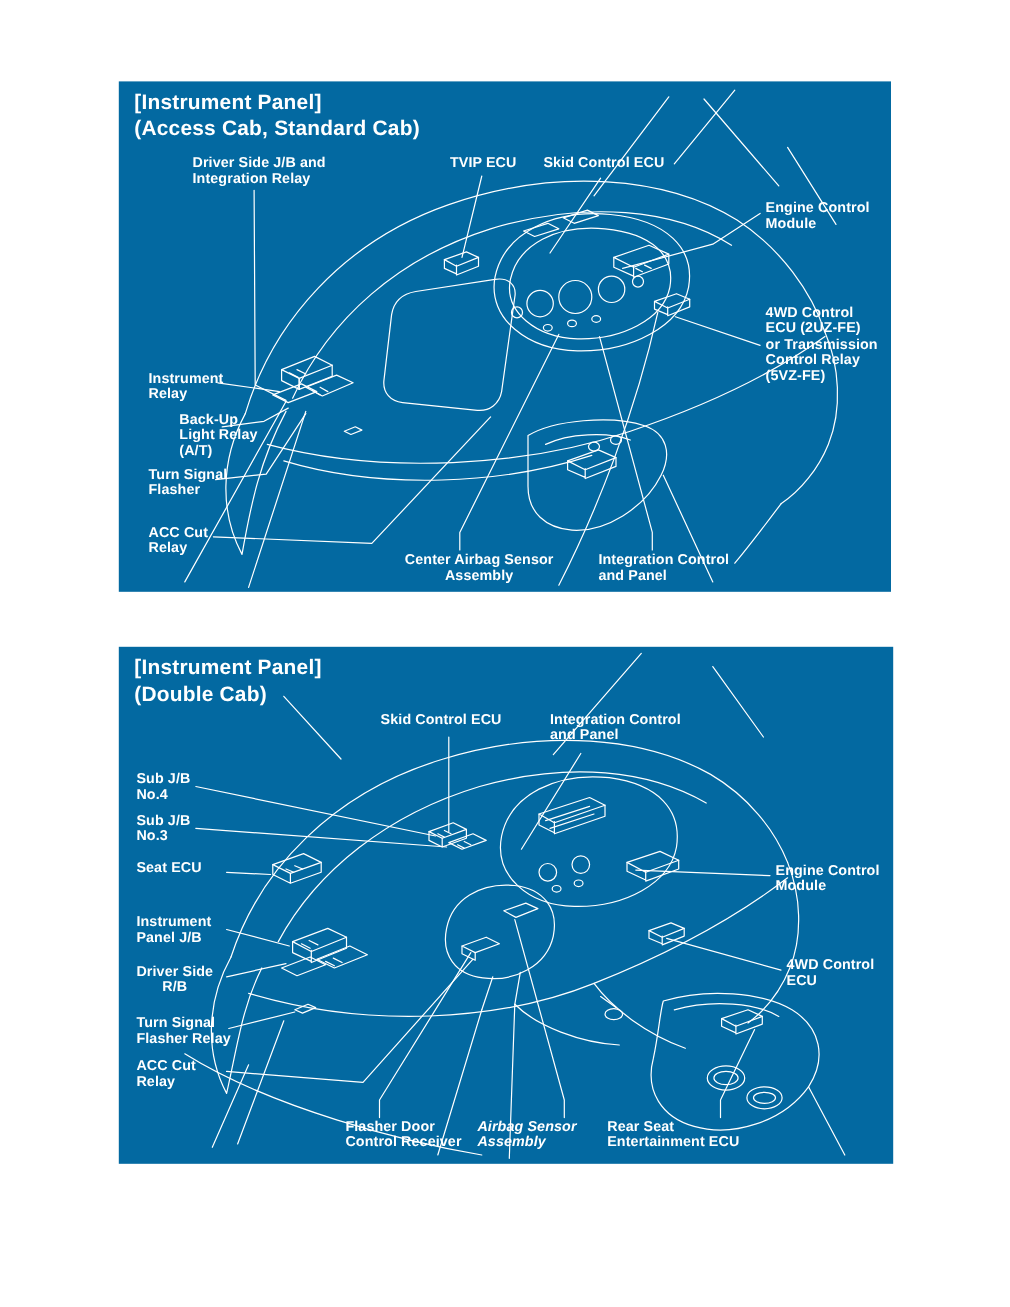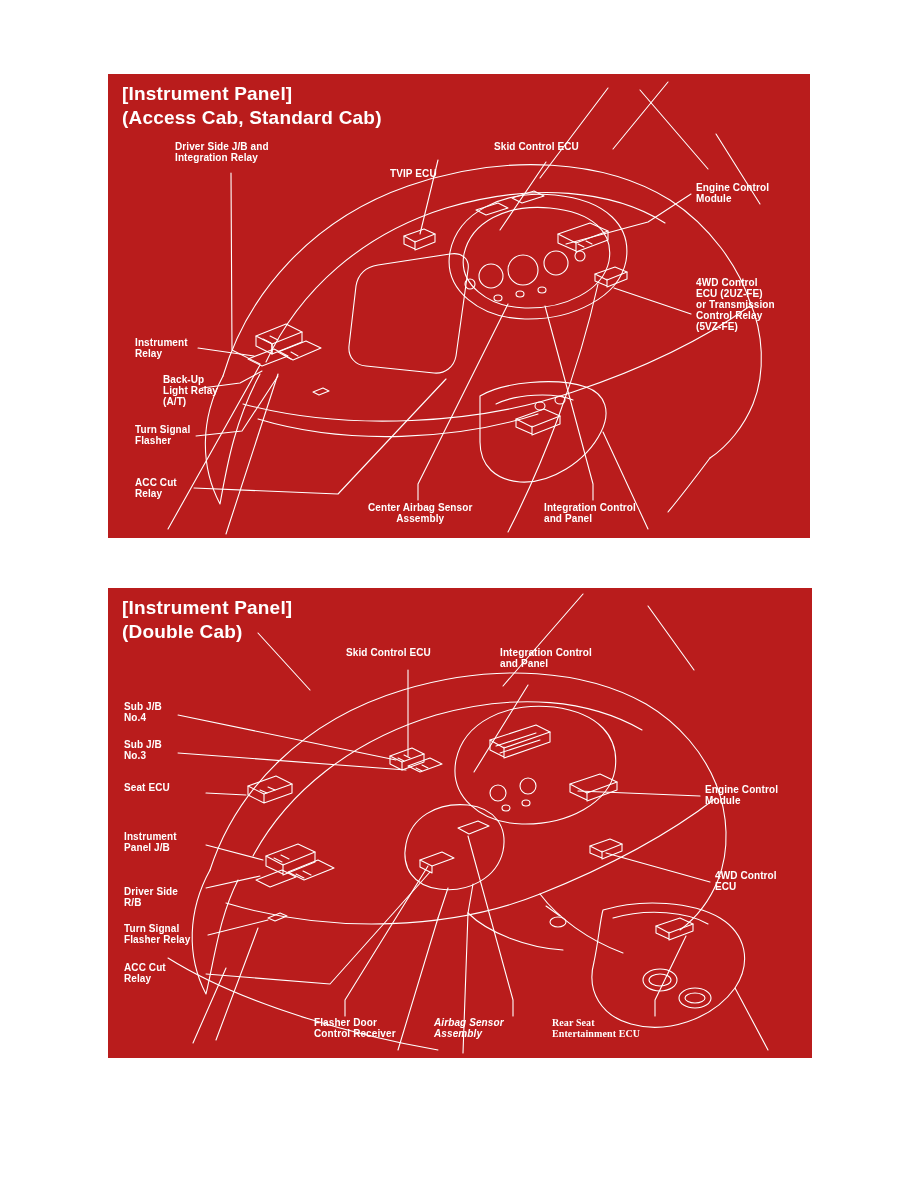--- a/index.html
+++ b/index.html
@@ -4,36 +4,36 @@
 <style>
   * { margin:0; padding:0; box-sizing:border-box; }
   html,body { width:918px; height:1188px; }
   body {
     position:relative;
     background:#ffffff;
     font-family:"Liberation Sans", sans-serif;
   }
   .figure-panel {
     position:absolute;
-    background:#b91c1c;
+    background:#0369a1;
     overflow:hidden;
   }
   #panel-access { left:108px; top:74px;  width:702px; height:464px; }
   #panel-double { left:108px; top:588px; width:704px; height:470px; }
   .figure-title {
     position:absolute; left:14px; top:8px;
     color:#ffffff; font-weight:bold;
     font-size:19px; line-height:1.25;
     white-space:pre-line;
     letter-spacing:0.2px;
   }
   .comp-label {
     position:absolute;
     color:#ffffff; font-weight:bold;
-    font-size:10px; line-height:1.1;
+    font-size:13px; line-height:1.1;
     white-space:pre-line;
     letter-spacing:0.1px;
   }
   svg.lineart { position:absolute; inset:0; }
   svg.lineart path, svg.lineart circle, svg.lineart ellipse, svg.lineart line {
     fill:none; stroke:#ffffff; stroke-width:1.1;
     stroke-linecap:round; stroke-linejoin:round;
   }
 </style>
 </head>
@@ -124,21 +124,21 @@
       <path d="M310,426 L310,410 L400,230"></path>
       <path d="M485,426 L485,410 L437,232"></path>
     </g>
   </svg>
 
   <div class="figure-title">[Instrument Panel]
 (Access Cab, Standard Cab)</div>
 
   <div class="comp-label" style="left:67px;  top:67px;">Driver Side J/B and
 Integration Relay</div>
-  <div class="comp-label" style="left:282px; top:67px;margin-top:27px;">TVIP ECU</div>
+  <div class="comp-label" style="left:301px; top:67px;">TVIP ECU</div>
   <div class="comp-label" style="left:386px; top:67px;">Skid Control ECU</div>
   <div class="comp-label" style="left:588px; top:108px;">Engine Control
 Module</div>
   <div class="comp-label" style="left:588px; top:203px;">4WD Control
 ECU (2UZ-FE)
 or Transmission
 Control Relay
 (5VZ-FE)</div>
   <div class="comp-label" style="left:27px;  top:263px;">Instrument
 Relay</div>
@@ -265,27 +265,27 @@
 and Panel</div>
   <div class="comp-label" style="left:16px;  top:113px;">Sub J/B
 No.4</div>
   <div class="comp-label" style="left:16px;  top:151px;">Sub J/B
 No.3</div>
   <div class="comp-label" style="left:16px;  top:194px;">Seat ECU</div>
   <div class="comp-label" style="left:597px; top:196px;">Engine Control
 Module</div>
   <div class="comp-label" style="left:16px;  top:243px;">Instrument
 Panel J/B</div>
-  <div class="comp-label" style="left:16px;  top:298px;">Driver Side
+  <div class="comp-label" style="left:16px;  top:288px;text-align:center;">Driver Side
 R/B</div>
   <div class="comp-label" style="left:607px; top:282px;">4WD Control
 ECU</div>
   <div class="comp-label" style="left:16px;  top:335px;">Turn Signal
 Flasher Relay</div>
   <div class="comp-label" style="left:16px;  top:374px;">ACC Cut
 Relay</div>
   <div class="comp-label" style="left:206px; top:429px;">Flasher Door
 Control Receiver</div>
   <div class="comp-label" style="left:326px; top:429px;font-style:italic;">Airbag Sensor
 Assembly</div>
-  <div class="comp-label" style="left:444px; top:429px;font-family:Liberation Serif, serif;">Rear Seat
+  <div class="comp-label" style="left:444px; top:429px;">Rear Seat
 Entertainment ECU</div>
 </div>
 
 </body></html>

